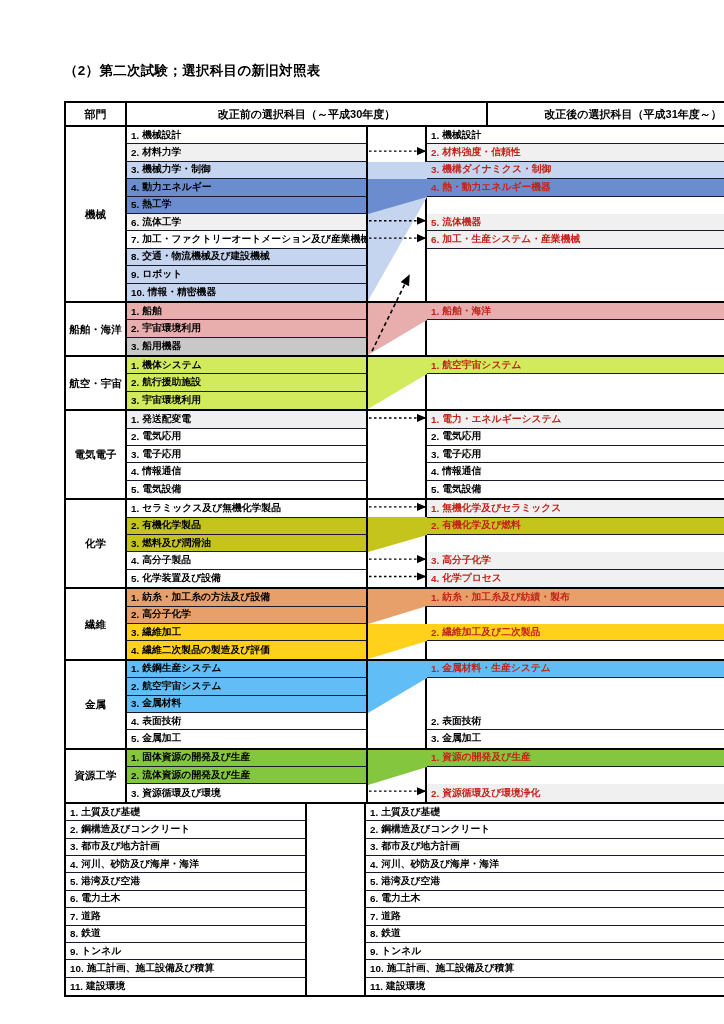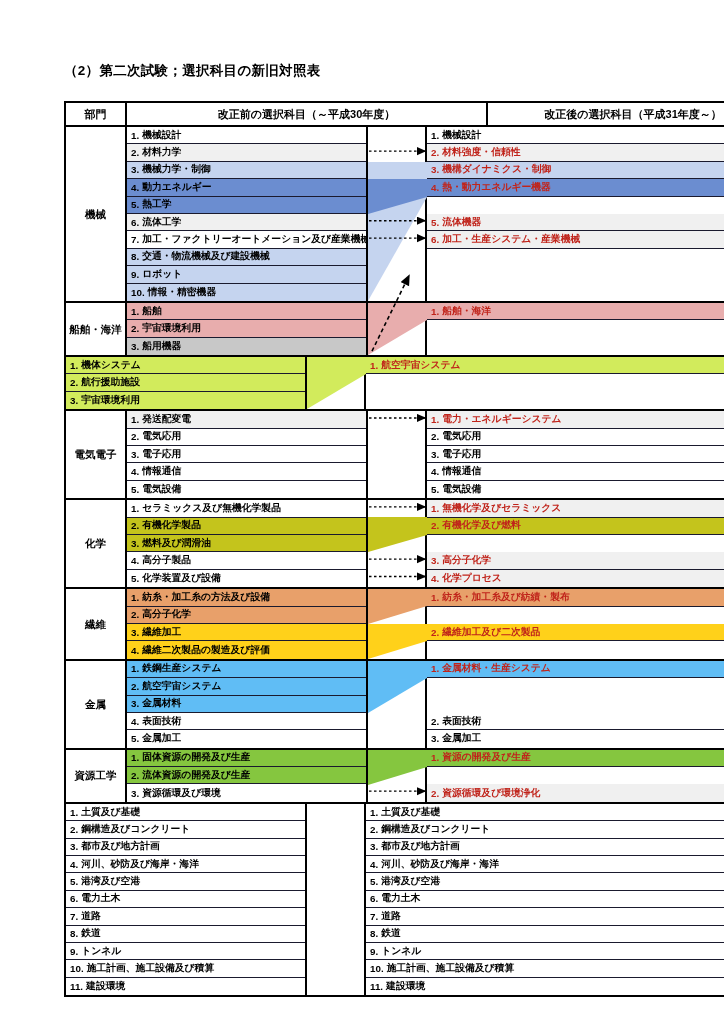--- a/index.html
+++ b/index.html
@@ -173,20 +173,21 @@
         <div class="new-col">
           <div class="row" style="background: rgb(232, 173, 173);">
             <span style="margin-right: 3px;">1.</span>
             <span>船舶・海洋</span>
           </div>
           <div class="row blank" style="background: rgb(255, 255, 255);"></div>
           <div class="row blank" style="background: rgb(255, 255, 255);"></div>
         </div>
       </div>
       <div class="section">
+        <div class="dept-cell">航空・宇宙</div>
         <div class="old-col">
           <div class="row" style="background: rgb(210, 235, 92);">
             <span style="margin-right: 3px;">1.</span>
             <span>機体システム</span>
           </div>
           <div class="row" style="background: rgb(210, 235, 92);">
             <span style="margin-right: 3px;">2.</span>
             <span>航行援助施設</span>
           </div>
           <div class="row" style="background: rgb(210, 235, 92);">

